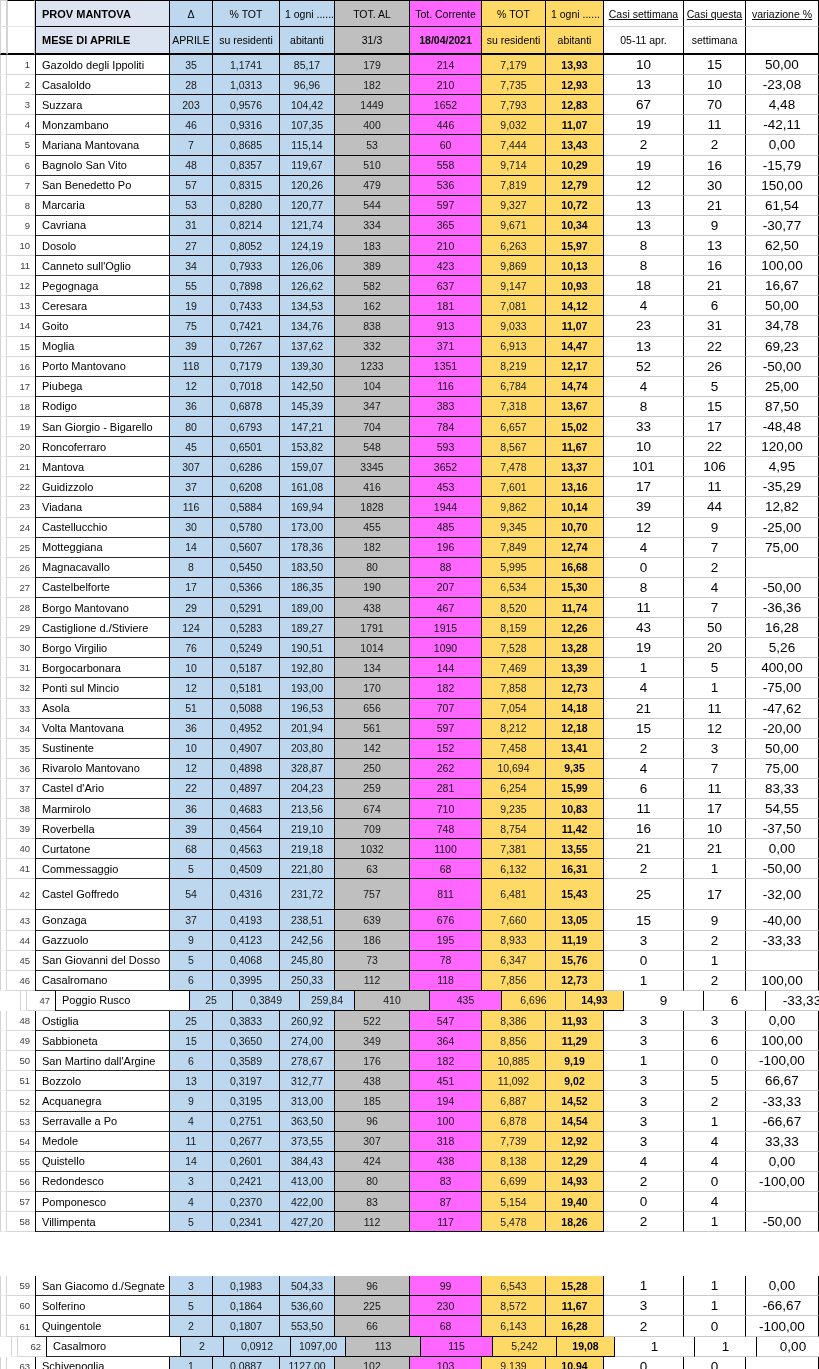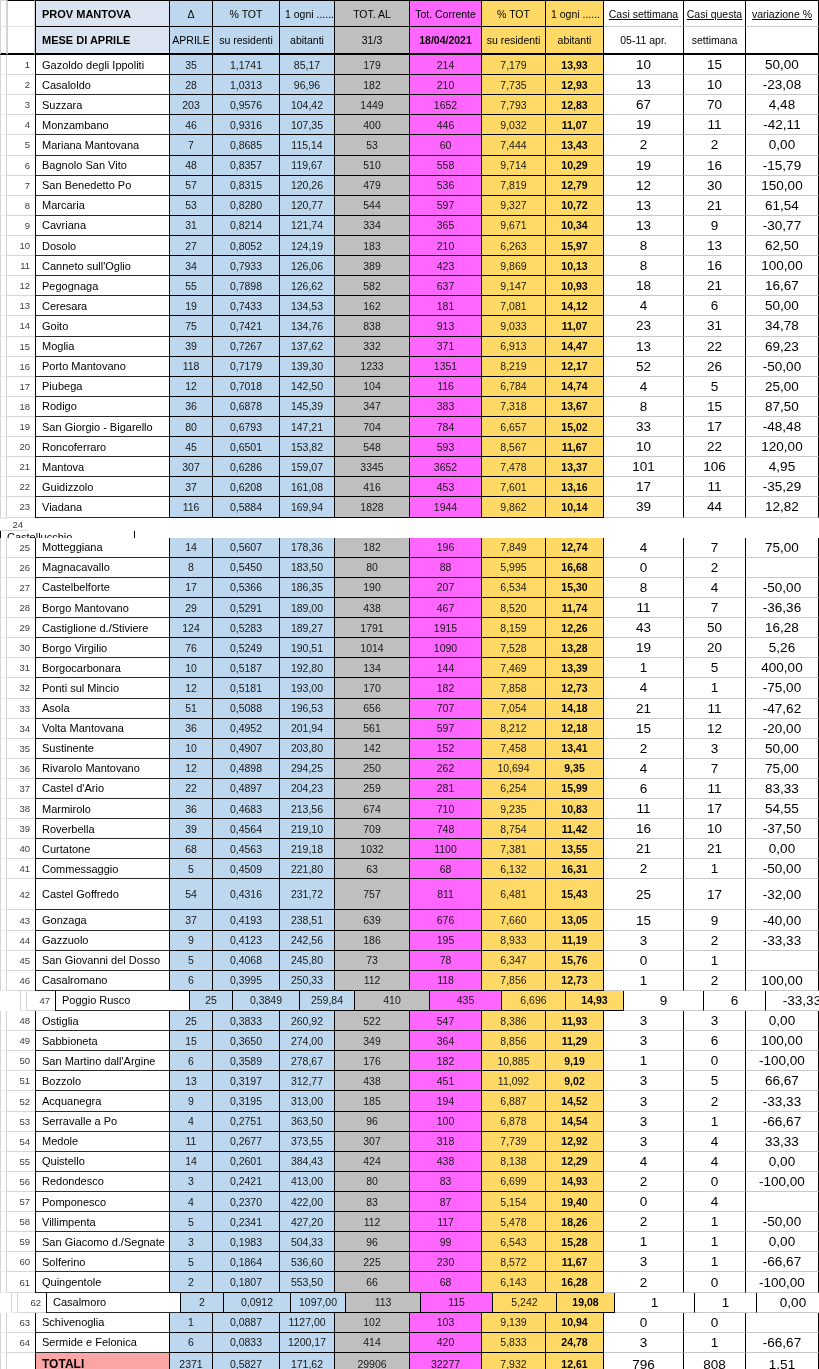--- a/index.html
+++ b/index.html
@@ -442,21 +442,21 @@
         <div class="cell c-p1 num bg-blue">0,5884</div>
         <div class="cell c-o1 num bg-blue">169,94</div>
         <div class="cell c-t31 num bg-gray">1828</div>
         <div class="cell c-cur num bg-mag">1944</div>
         <div class="cell c-p2 num bg-gold">9,862</div>
         <div class="cell c-o2 num bg-gold bold">10,14</div>
         <div class="cell c-w1 big">39</div>
         <div class="cell c-w2 big">44</div>
         <div class="cell c-var big">12,82</div>
       </div>
-      <div class="row data" style="height: 20.11px; flex-direction: column;">
+      <div class="row data" style="height: 20.11px;">
         <div class="cell c-sl"></div>
         <div class="cell c-num">24</div>
         <div class="cell c-name">Castellucchio</div>
         <div class="cell c-delta num bg-blue">30</div>
         <div class="cell c-p1 num bg-blue">0,5780</div>
         <div class="cell c-o1 num bg-blue">173,00</div>
         <div class="cell c-t31 num bg-gray">455</div>
         <div class="cell c-cur num bg-mag">485</div>
         <div class="cell c-p2 num bg-gold">9,345</div>
         <div class="cell c-o2 num bg-gold bold">10,70</div>
@@ -628,21 +628,21 @@
         <div class="cell c-w1 big">2</div>
         <div class="cell c-w2 big">3</div>
         <div class="cell c-var big">50,00</div>
       </div>
       <div class="row data" style="height: 20.11px;">
         <div class="cell c-sl"></div>
         <div class="cell c-num">36</div>
         <div class="cell c-name">Rivarolo Mantovano</div>
         <div class="cell c-delta num bg-blue">12</div>
         <div class="cell c-p1 num bg-blue">0,4898</div>
-        <div class="cell c-o1 num bg-blue">294,25</div>
+        <div class="cell c-o1 num bg-blue">328,87</div>
         <div class="cell c-t31 num bg-gray">250</div>
         <div class="cell c-cur num bg-mag">262</div>
         <div class="cell c-p2 num bg-gold">10,694</div>
         <div class="cell c-o2 num bg-gold bold">9,35</div>
         <div class="cell c-w1 big">4</div>
         <div class="cell c-w2 big">7</div>
         <div class="cell c-var big">75,00</div>
       </div>
       <div class="row data" style="height: 20.11px;">
         <div class="cell c-sl"></div>
@@ -967,21 +967,21 @@
         <div class="cell c-p1 num bg-blue">0,2341</div>
         <div class="cell c-o1 num bg-blue">427,20</div>
         <div class="cell c-t31 num bg-gray">112</div>
         <div class="cell c-cur num bg-mag">117</div>
         <div class="cell c-p2 num bg-gold">5,478</div>
         <div class="cell c-o2 num bg-gold bold">18,26</div>
         <div class="cell c-w1 big">2</div>
         <div class="cell c-w2 big">1</div>
         <div class="cell c-var big">-50,00</div>
       </div>
-      <div class="row data" style="height: 20.11px;">
+      <div class="row data" style="height: 20.11px; margin-top: 44px;">
         <div class="cell c-sl"></div>
         <div class="cell c-num">59</div>
         <div class="cell c-name">San Giacomo d./Segnate</div>
         <div class="cell c-delta num bg-blue">3</div>
         <div class="cell c-p1 num bg-blue">0,1983</div>
         <div class="cell c-o1 num bg-blue">504,33</div>
         <div class="cell c-t31 num bg-gray">96</div>
         <div class="cell c-cur num bg-mag">99</div>
         <div class="cell c-p2 num bg-gold">6,543</div>
         <div class="cell c-o2 num bg-gold bold">15,28</div>

